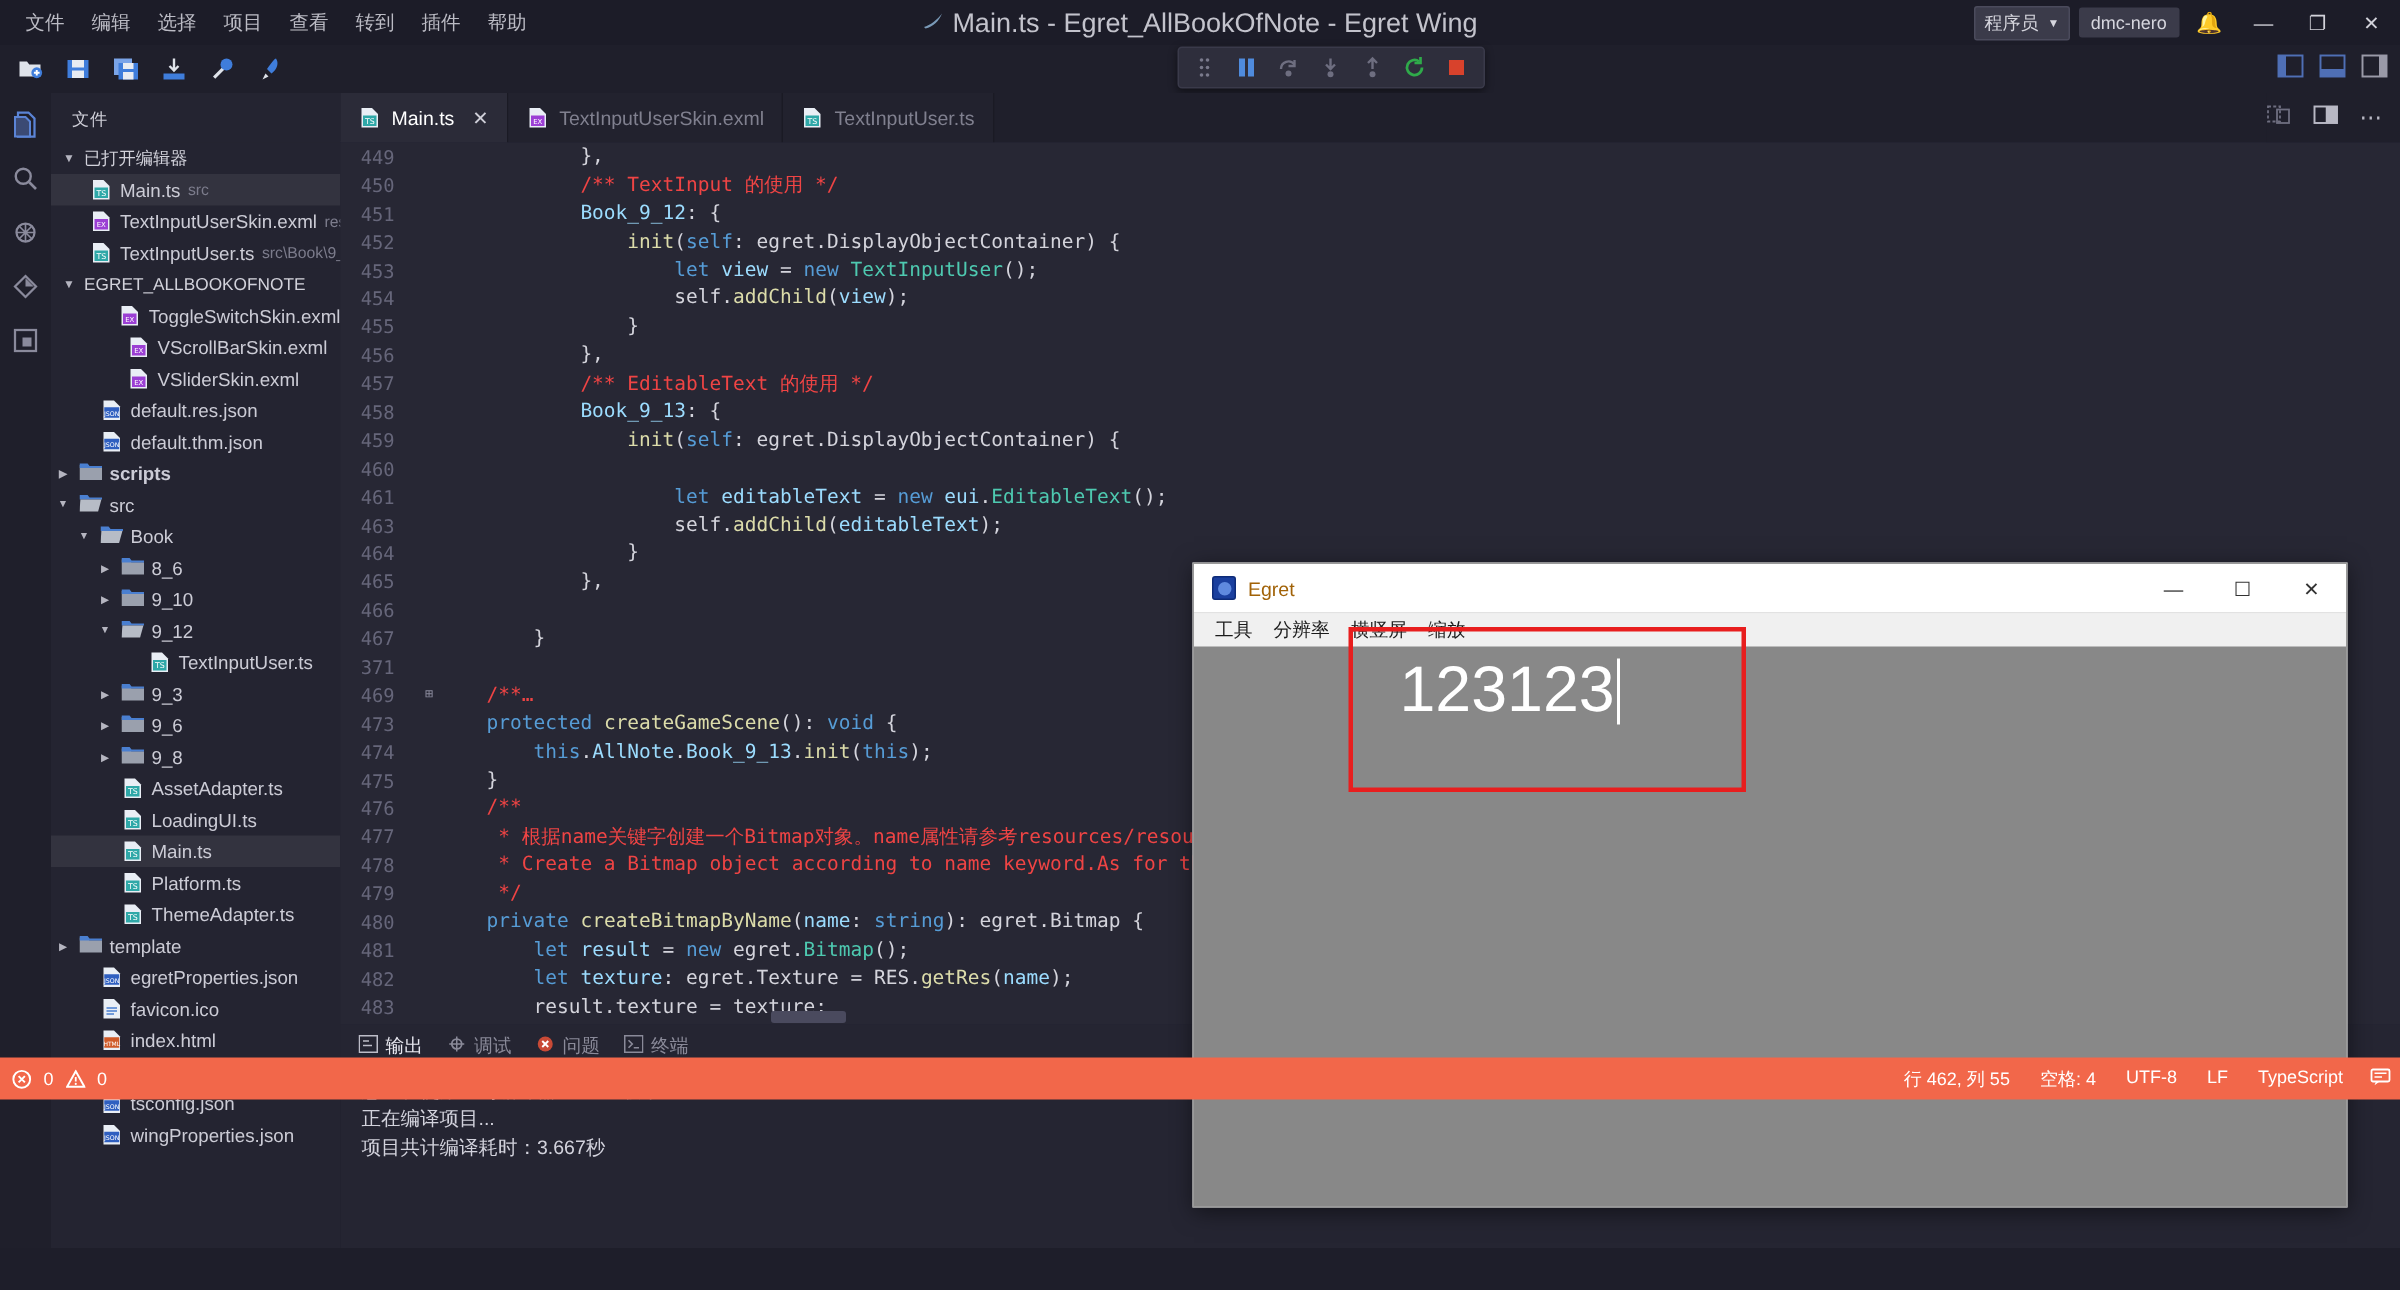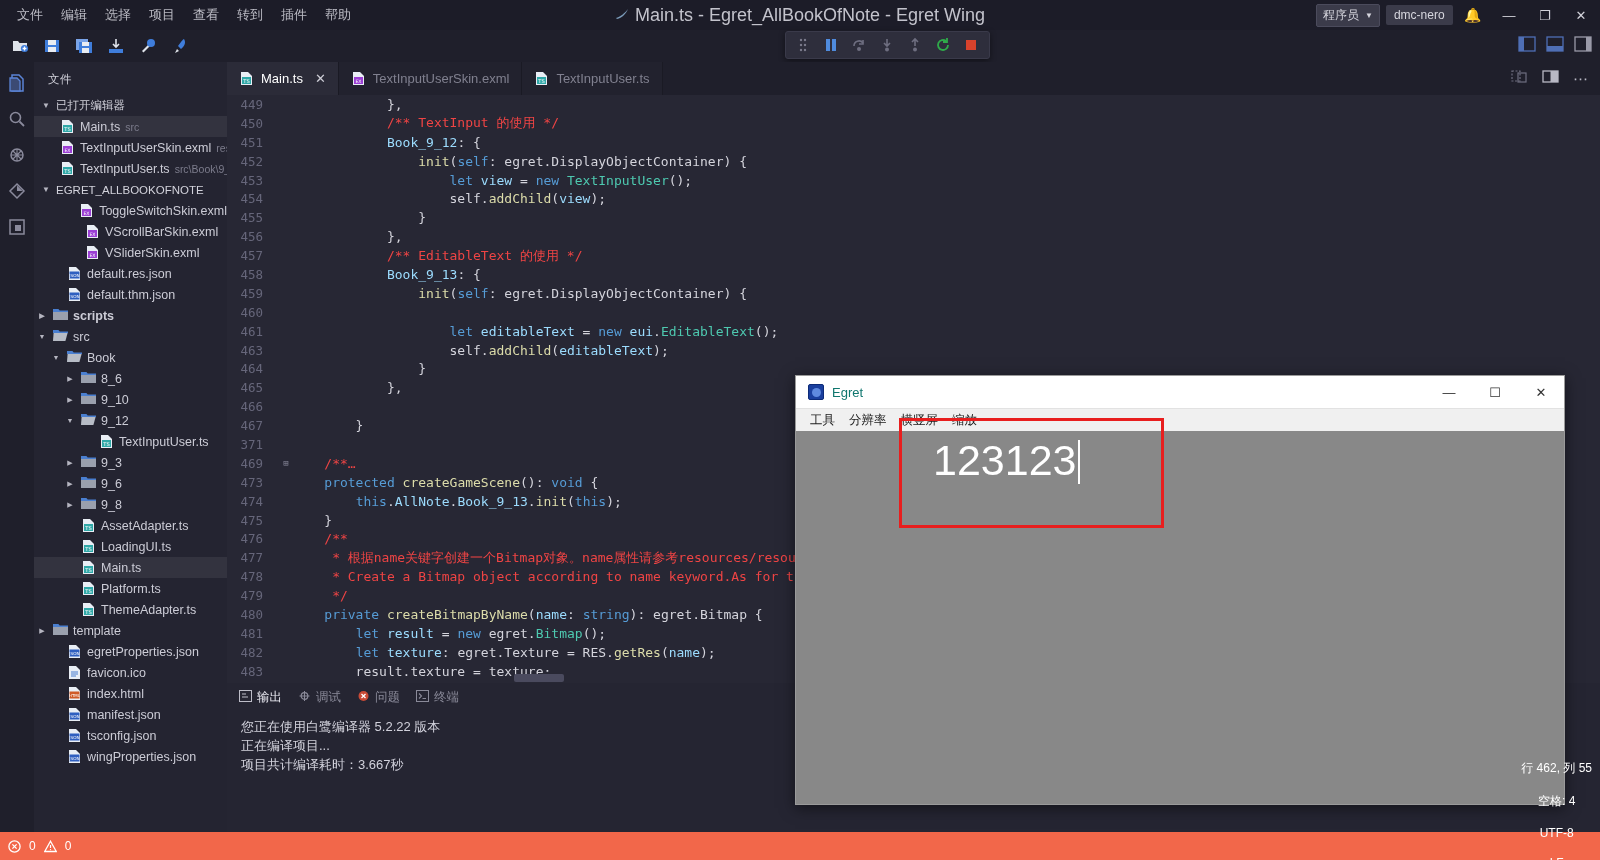--- a/index.html
+++ b/index.html
@@ -3,21 +3,21 @@
 <meta charset="utf-8">
 <style>
   * { box-sizing: border-box; margin: 0; padding: 0; }
   html, body {
     width: 1600px; height: 860px;
     background: #1e1e2a;
     font-family: "Liberation Sans", sans-serif;
     overflow: hidden;
   }
   #app {
-    position: relative; width: 1600px; height: 860px;
+    position: relative; width: 1600px; height: 733px;
     background: #252532;
   }
 
   
   .titlebar {
     position: absolute; top: 0; left: 0; width: 1600px; height: 30px;
     background: #1c1c28; display: flex; align-items: center;
     color: #bbbbc4; font-size: 13px;
   }
   .menu { display: flex; align-items: center; padding-left: 8px; }
@@ -145,21 +145,21 @@
     font-family: "Liberation Sans", sans-serif;
   }
 
   
   .statusbar {
     position: absolute; bottom: 0; left: 0; width: 1600px; height: 28px;
     background: #f2674a; display: flex; align-items: center;
     color: #ffffff; font-size: 12px;
   }
   .sb-left { display: flex; align-items: center; gap: 6px; padding-left: 8px; }
-  .sb-right { position: absolute; right: 6px; display: flex; align-items: center; gap: 16px; flex-direction: column; }
+  .sb-right { position: absolute; right: 6px; display: flex; gap: 16px; }
   .sb-item { padding: 0 2px; white-space: nowrap; }
 
   
   .dbgbar {
     position: absolute; top: 31px; left: 785px; width: 205px; height: 28px;
     background: #2e2e3c; border: 1px solid #3a3a4a; border-radius: 3px;
     display: flex; align-items: center; gap: 2px; padding: 0 4px;
     box-shadow: 0 2px 6px rgba(0,0,0,.45);
   }
   .dbg-ico { width: 26px; height: 22px; display: flex; align-items: center; justify-content: center; }
@@ -175,21 +175,21 @@
     border-bottom: 1px solid #e2e2e2;
   }
   .egret-ico {
     width: 16px; height: 16px; margin: 0 8px 0 12px; background: #1a3f9e;
     border: 1px solid #0d2b78; border-radius: 2px; position: relative;
   }
   .egret-ico::after {
     content: ""; position: absolute; left: 3px; top: 3px; width: 9px; height: 9px;
     background: #5f8adf; border-radius: 50%;
   }
-  .egret-name { font-size: 13px; color: #0f766e; }
+  .egret-name { font-size: 13px; color: #a16207; }
   .egret-winbtns { margin-left: auto; display: flex; }
   .egret-wbtn {
     width: 46px; height: 33px; display: flex; align-items: center;
     justify-content: center; font-size: 13px; color: #333;
   }
   .egret-menu {
     height: 22px; display: flex; align-items: center; gap: 14px;
     padding-left: 14px; background: #f0f0f0; font-size: 12.5px; color: #1a1a1a;
   }
   .egret-canvas {

